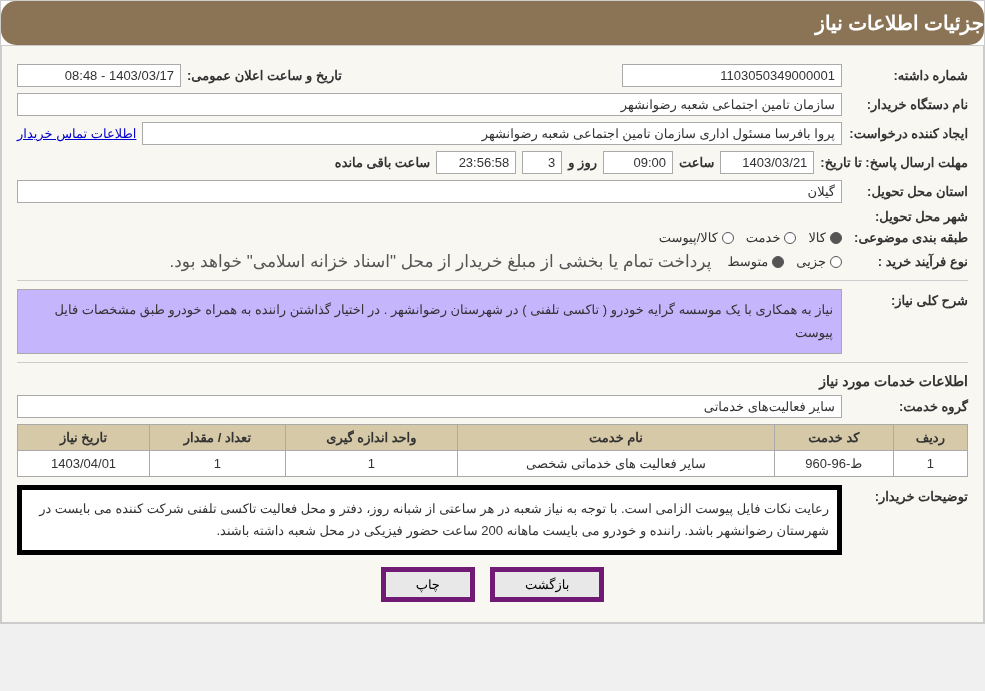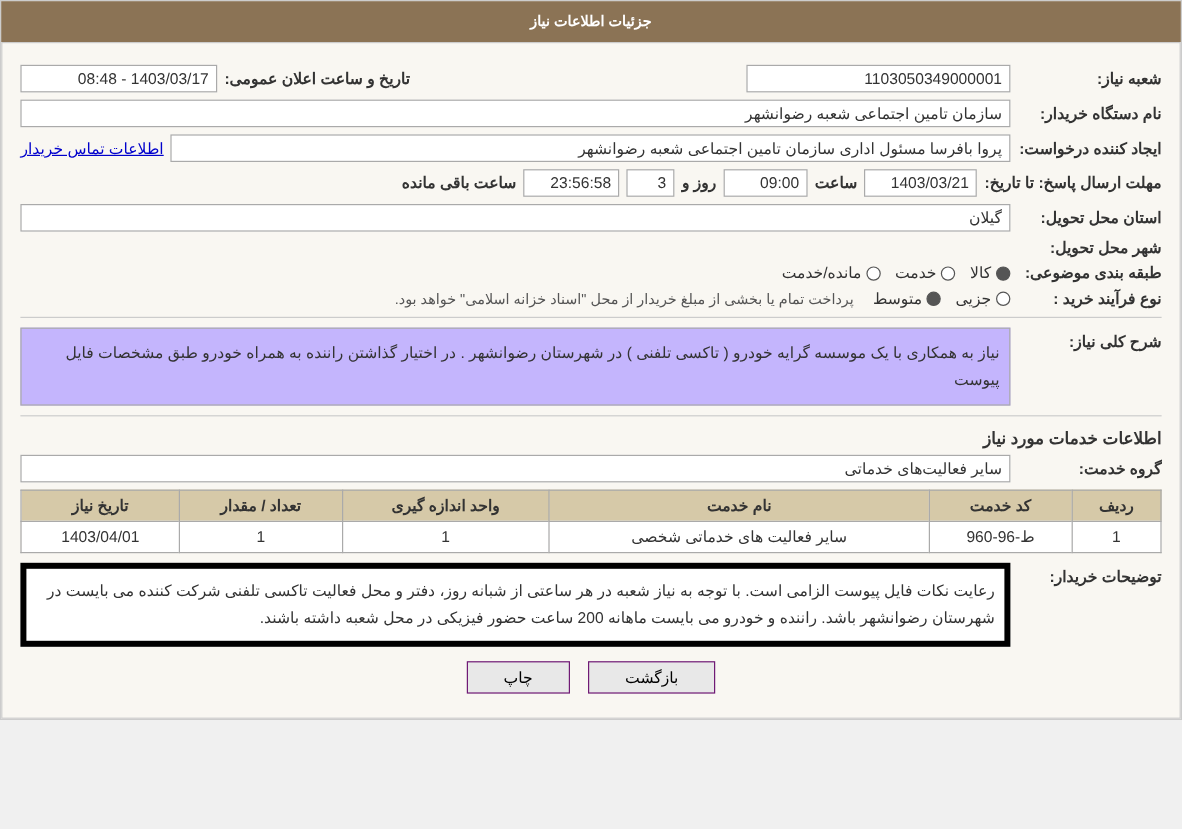--- a/index.html
+++ b/index.html
@@ -12,24 +12,24 @@
     }
     .page-container {
       max-width: 985px;
       margin: 0 auto;
       background: #fff;
       border: 1px solid #ccc;
     }
     .page-header {
       background: #8B7355;
       color: #fff;
-      text-align: center;
       padding: 10px 0;
-      font-size: 12px;
-      font-weight: bold;
+      font-size: 20px;
+      font-weight: bold;
+      border-radius: 15px;
     }
     .row {
       display: flex;
       align-items: center;
       margin-bottom: 6px;
       gap: 6px;
     }
     .label {
       font-weight: bold;
       white-space: nowrap;
@@ -119,21 +119,21 @@
       background: #555;
     }
     .bottom-buttons {
       display: flex;
       justify-content: center;
       gap: 15px;
       margin: 12px 0 10px 0;
     }
     .btn {
       padding: 5px 30px;
-      border: 1px solid #701a75;
+      border: 5px solid #701a75;
       cursor: pointer;
       font-size: 13px;
       font-family: Tahoma, Arial, sans-serif;
     }
     .btn-print {
       background: #e8e8e8;
     }
     .btn-back {
       background: #e8e8e8;
     }
@@ -162,21 +162,21 @@
 </head>
 <body>
 
 <div class="page-container">
 
   <div class="page-header">جزئیات اطلاعات نیاز</div>
 
   <div class="main-section relative-wrapper">
 
     <div class="row" style="margin-top:8px;">
-      <span class="label">شعبه نیاز:</span>
+      <span class="label">شماره داشته:</span>
       <div class="field-box" style="max-width:220px;">1103050349000001</div>
       <span style="flex:1;"></span>
       <span class="label-sm">تاریخ و ساعت اعلان عمومی:</span>
       <div class="field-box-fixed" style="width:164px;">1403/03/17 - 08:48</div>
     </div>
 
     <div class="row">
       <span class="label">نام دستگاه خریدار:</span>
       <div class="field-box">سازمان تامین اجتماعی شعبه رضوانشهر</div>
     </div>
@@ -213,38 +213,38 @@
         <div class="radio-item">
           <span class="radio-circle selected"></span>
           <span>کالا</span>
         </div>
         <div class="radio-item">
           <span class="radio-circle"></span>
           <span>خدمت</span>
         </div>
         <div class="radio-item">
           <span class="radio-circle"></span>
-          <span>مانده/خدمت</span>
+          <span>کالا/پیوست</span>
         </div>
       </div>
     </div>
 
     <div class="row">
       <span class="label">نوع فرآیند خرید :</span>
       <div class="radio-group">
         <div class="radio-item">
           <span class="radio-circle"></span>
           <span>جزیی</span>
         </div>
         <div class="radio-item">
           <span class="radio-circle selected"></span>
           <span>متوسط</span>
         </div>
       </div>
-      <span style="margin-right: 10px; color:#555; font-size:12px;">پرداخت تمام یا بخشی از مبلغ خریدار از محل "اسناد خزانه اسلامی" خواهد بود.</span>
+      <span style="margin-right: 10px; color:#555; font-size:17px;">پرداخت تمام یا بخشی از مبلغ خریدار از محل "اسناد خزانه اسلامی" خواهد بود.</span>
     </div>
 
     <div class="divider"></div>
 
     <div class="row" style="align-items:flex-start;">
       <span class="label" style="min-width:120px; padding-top:4px;">شرح کلی نیاز:</span>
       <div class="description-box" style="flex:1;">نیاز به همکاری با یک موسسه گرایه خودرو ( تاکسی تلفنی ) در شهرستان رضوانشهر . در اختیار گذاشتن راننده به همراه خودرو طبق مشخصات فایل پیوست</div>
     </div>
 
     <div class="divider"></div>

